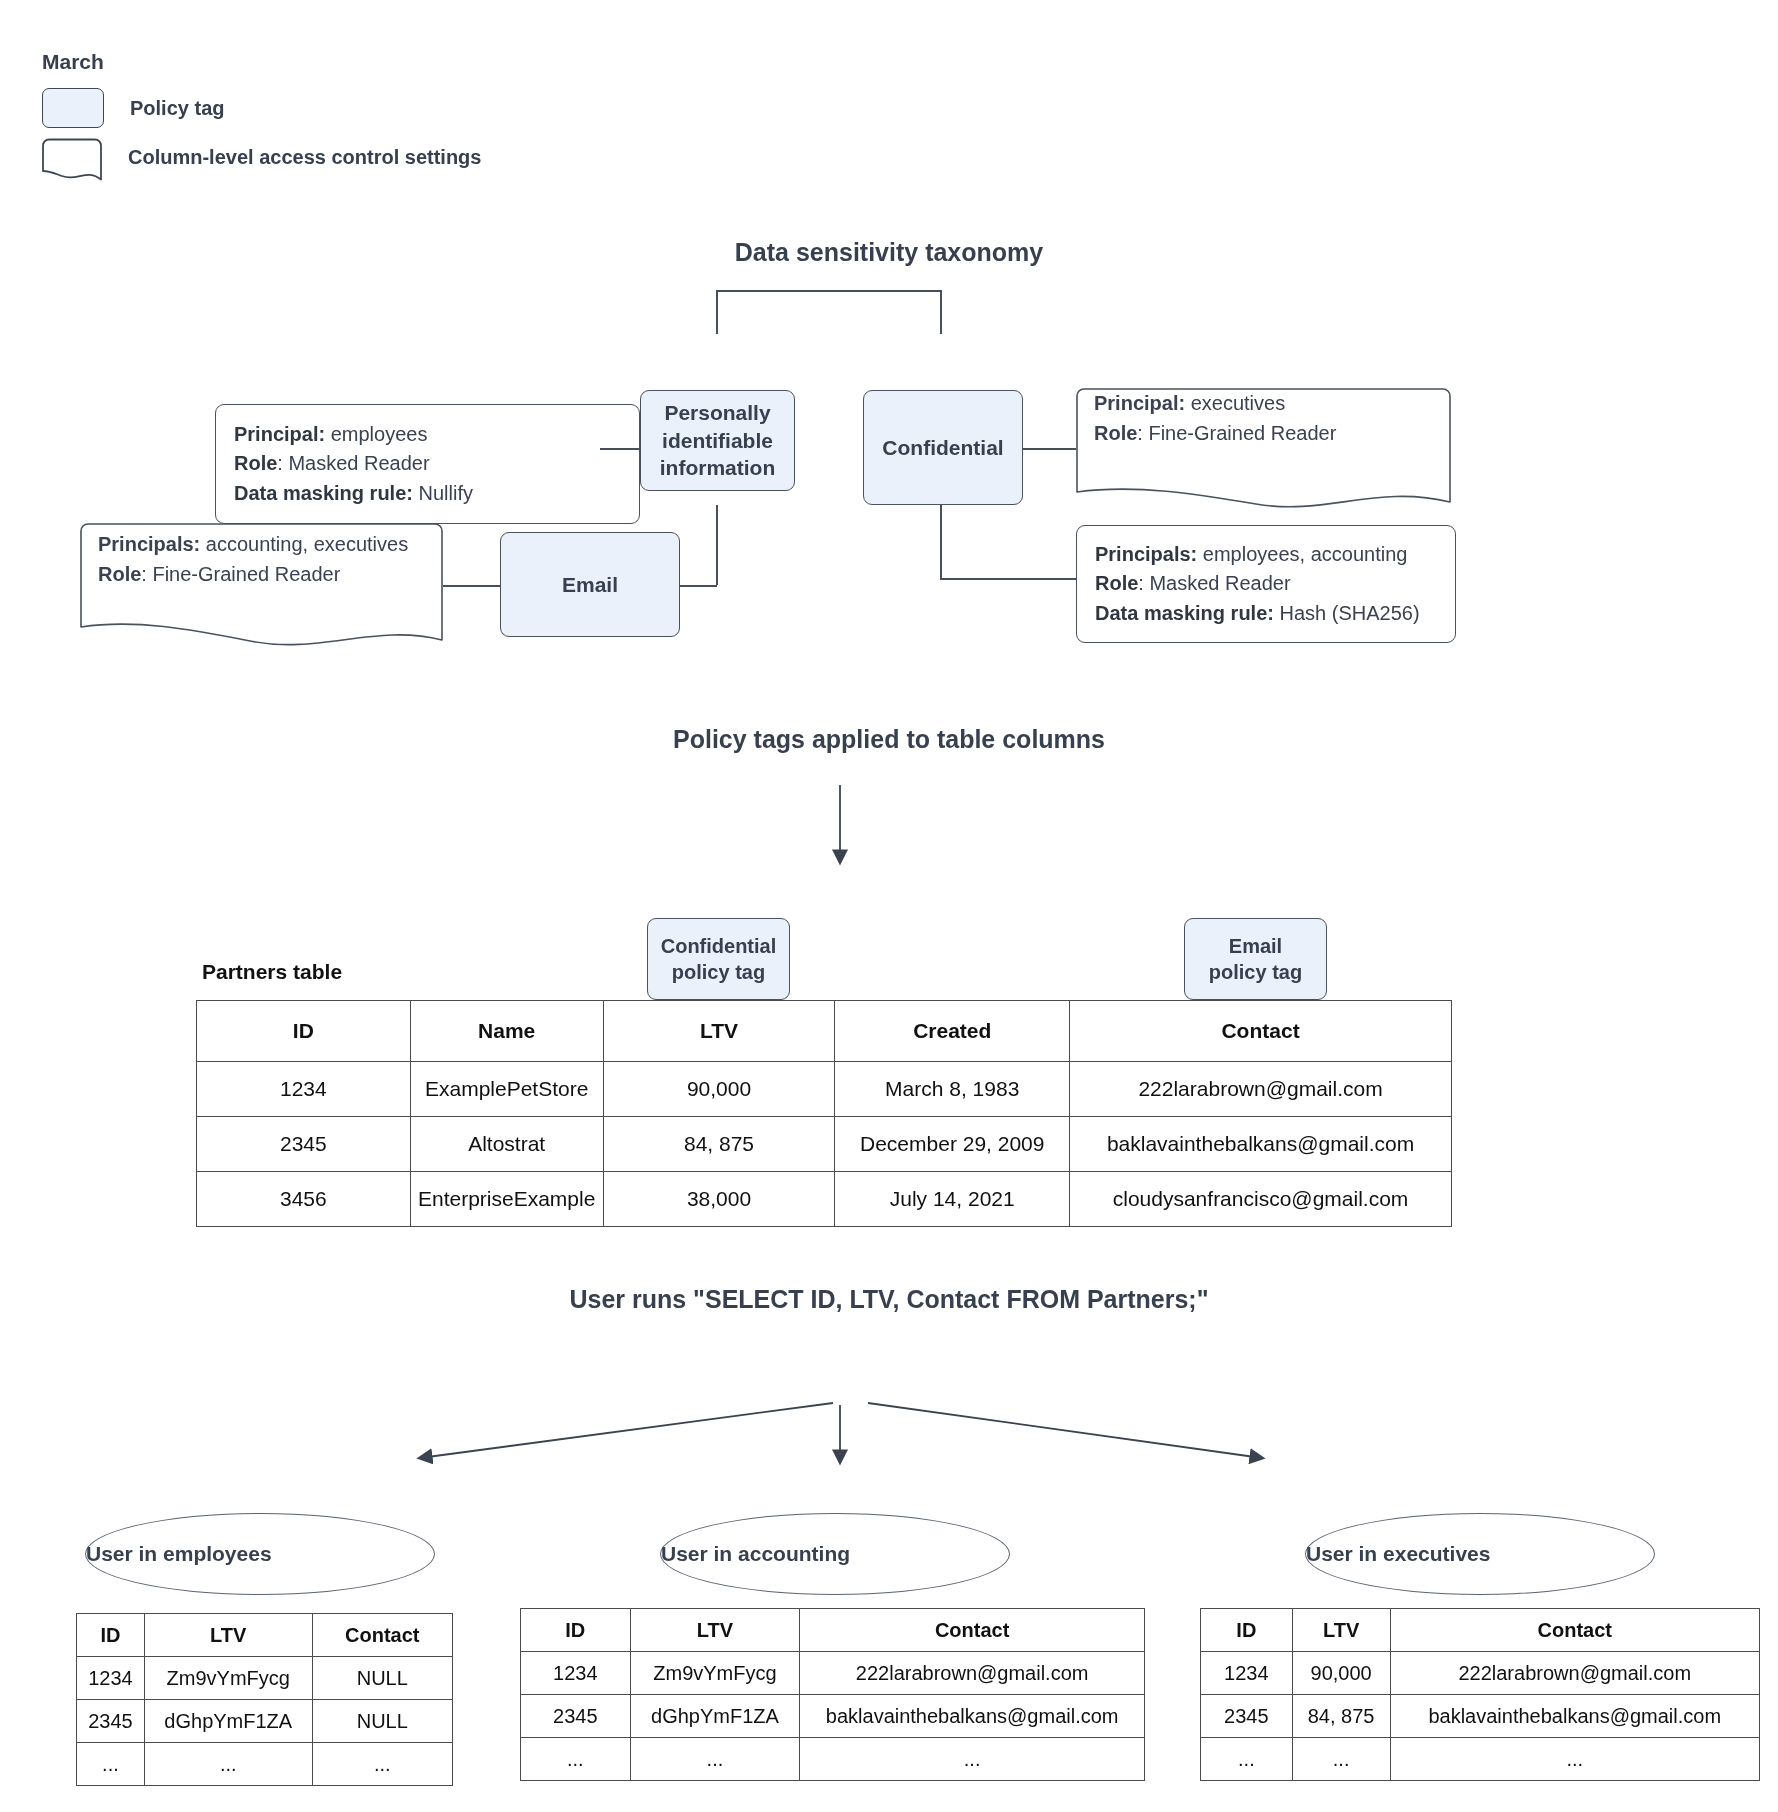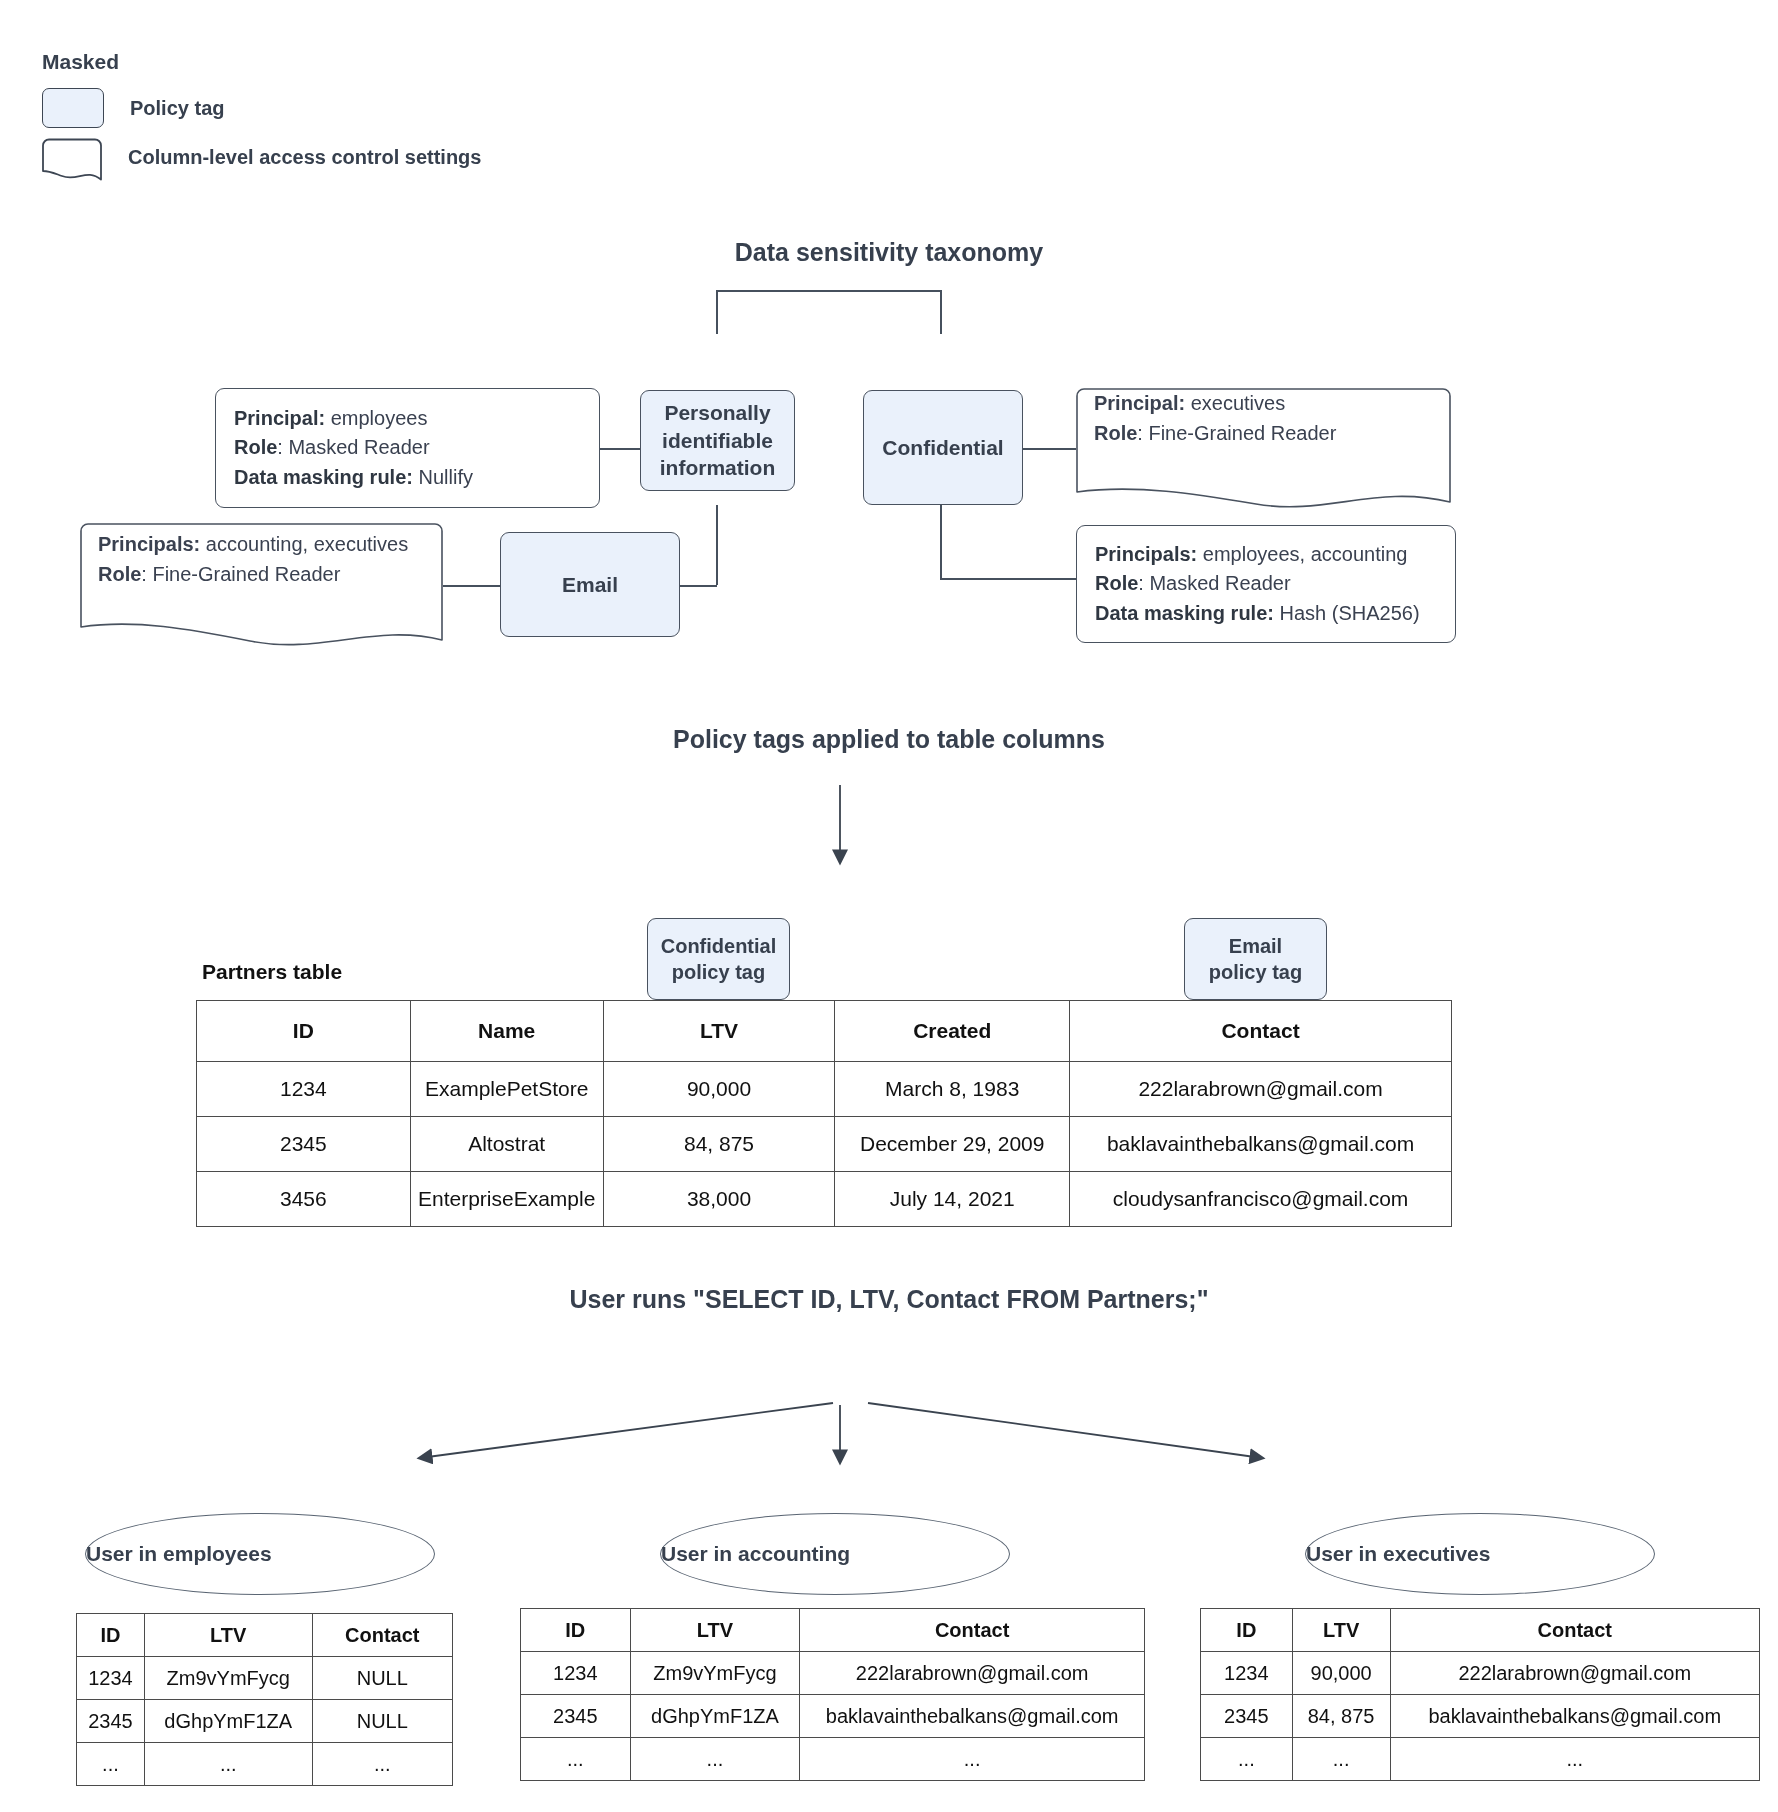--- a/index.html
+++ b/index.html
@@ -193,21 +193,21 @@
     position: absolute;
     left: 0; top: 0;
     width: 1778px; height: 1812px;
     pointer-events: none;
   }
 </style>
 </head>
 <body>
 
 <div id="legend" class="abs">
-  <div class="legend-title">Masked</div>
+  <div class="legend-title">March</div>
 
   <div class="legend-row">
     <div class="legend-swatch sw-tag"></div>
     <div class="legend-label">Policy tag</div>
   </div>
 
 
   <div class="legend-row">
     <div class="legend-swatch sw-doc">
       <svg width="60" height="44" viewBox="0 0 60 44">
@@ -219,21 +219,21 @@
     <div class="legend-label">Column-level access control settings</div>
   </div>
 </div>
 
 <div class="section-title abs" style="left:569px; top:238px; width:640px;">Data sensitivity taxonomy</div>
 
 <div class="conn conn-v abs" style="left:716px; top:290px; height:44px;"></div>
 <div class="conn conn-h abs" style="left:716px; top:290px; width:225px;"></div>
 <div class="conn conn-v abs" style="left:940px; top:290px; height:44px;"></div>
 
-<div class="node policy" style="left:215px; top:388px; width:385px; height:120px;">
+<div class="node policy" style="left:215px; top:404px; width:425px; height:120px;">
   <div>
     <b>Principal:</b><span> employees</span>
   </div>
   <div>
     <b>Role</b><span>: Masked Reader</span>
   </div>
   <div>
     <b>Data masking rule:</b><span> Nullify</span>
   </div>
 </div>

